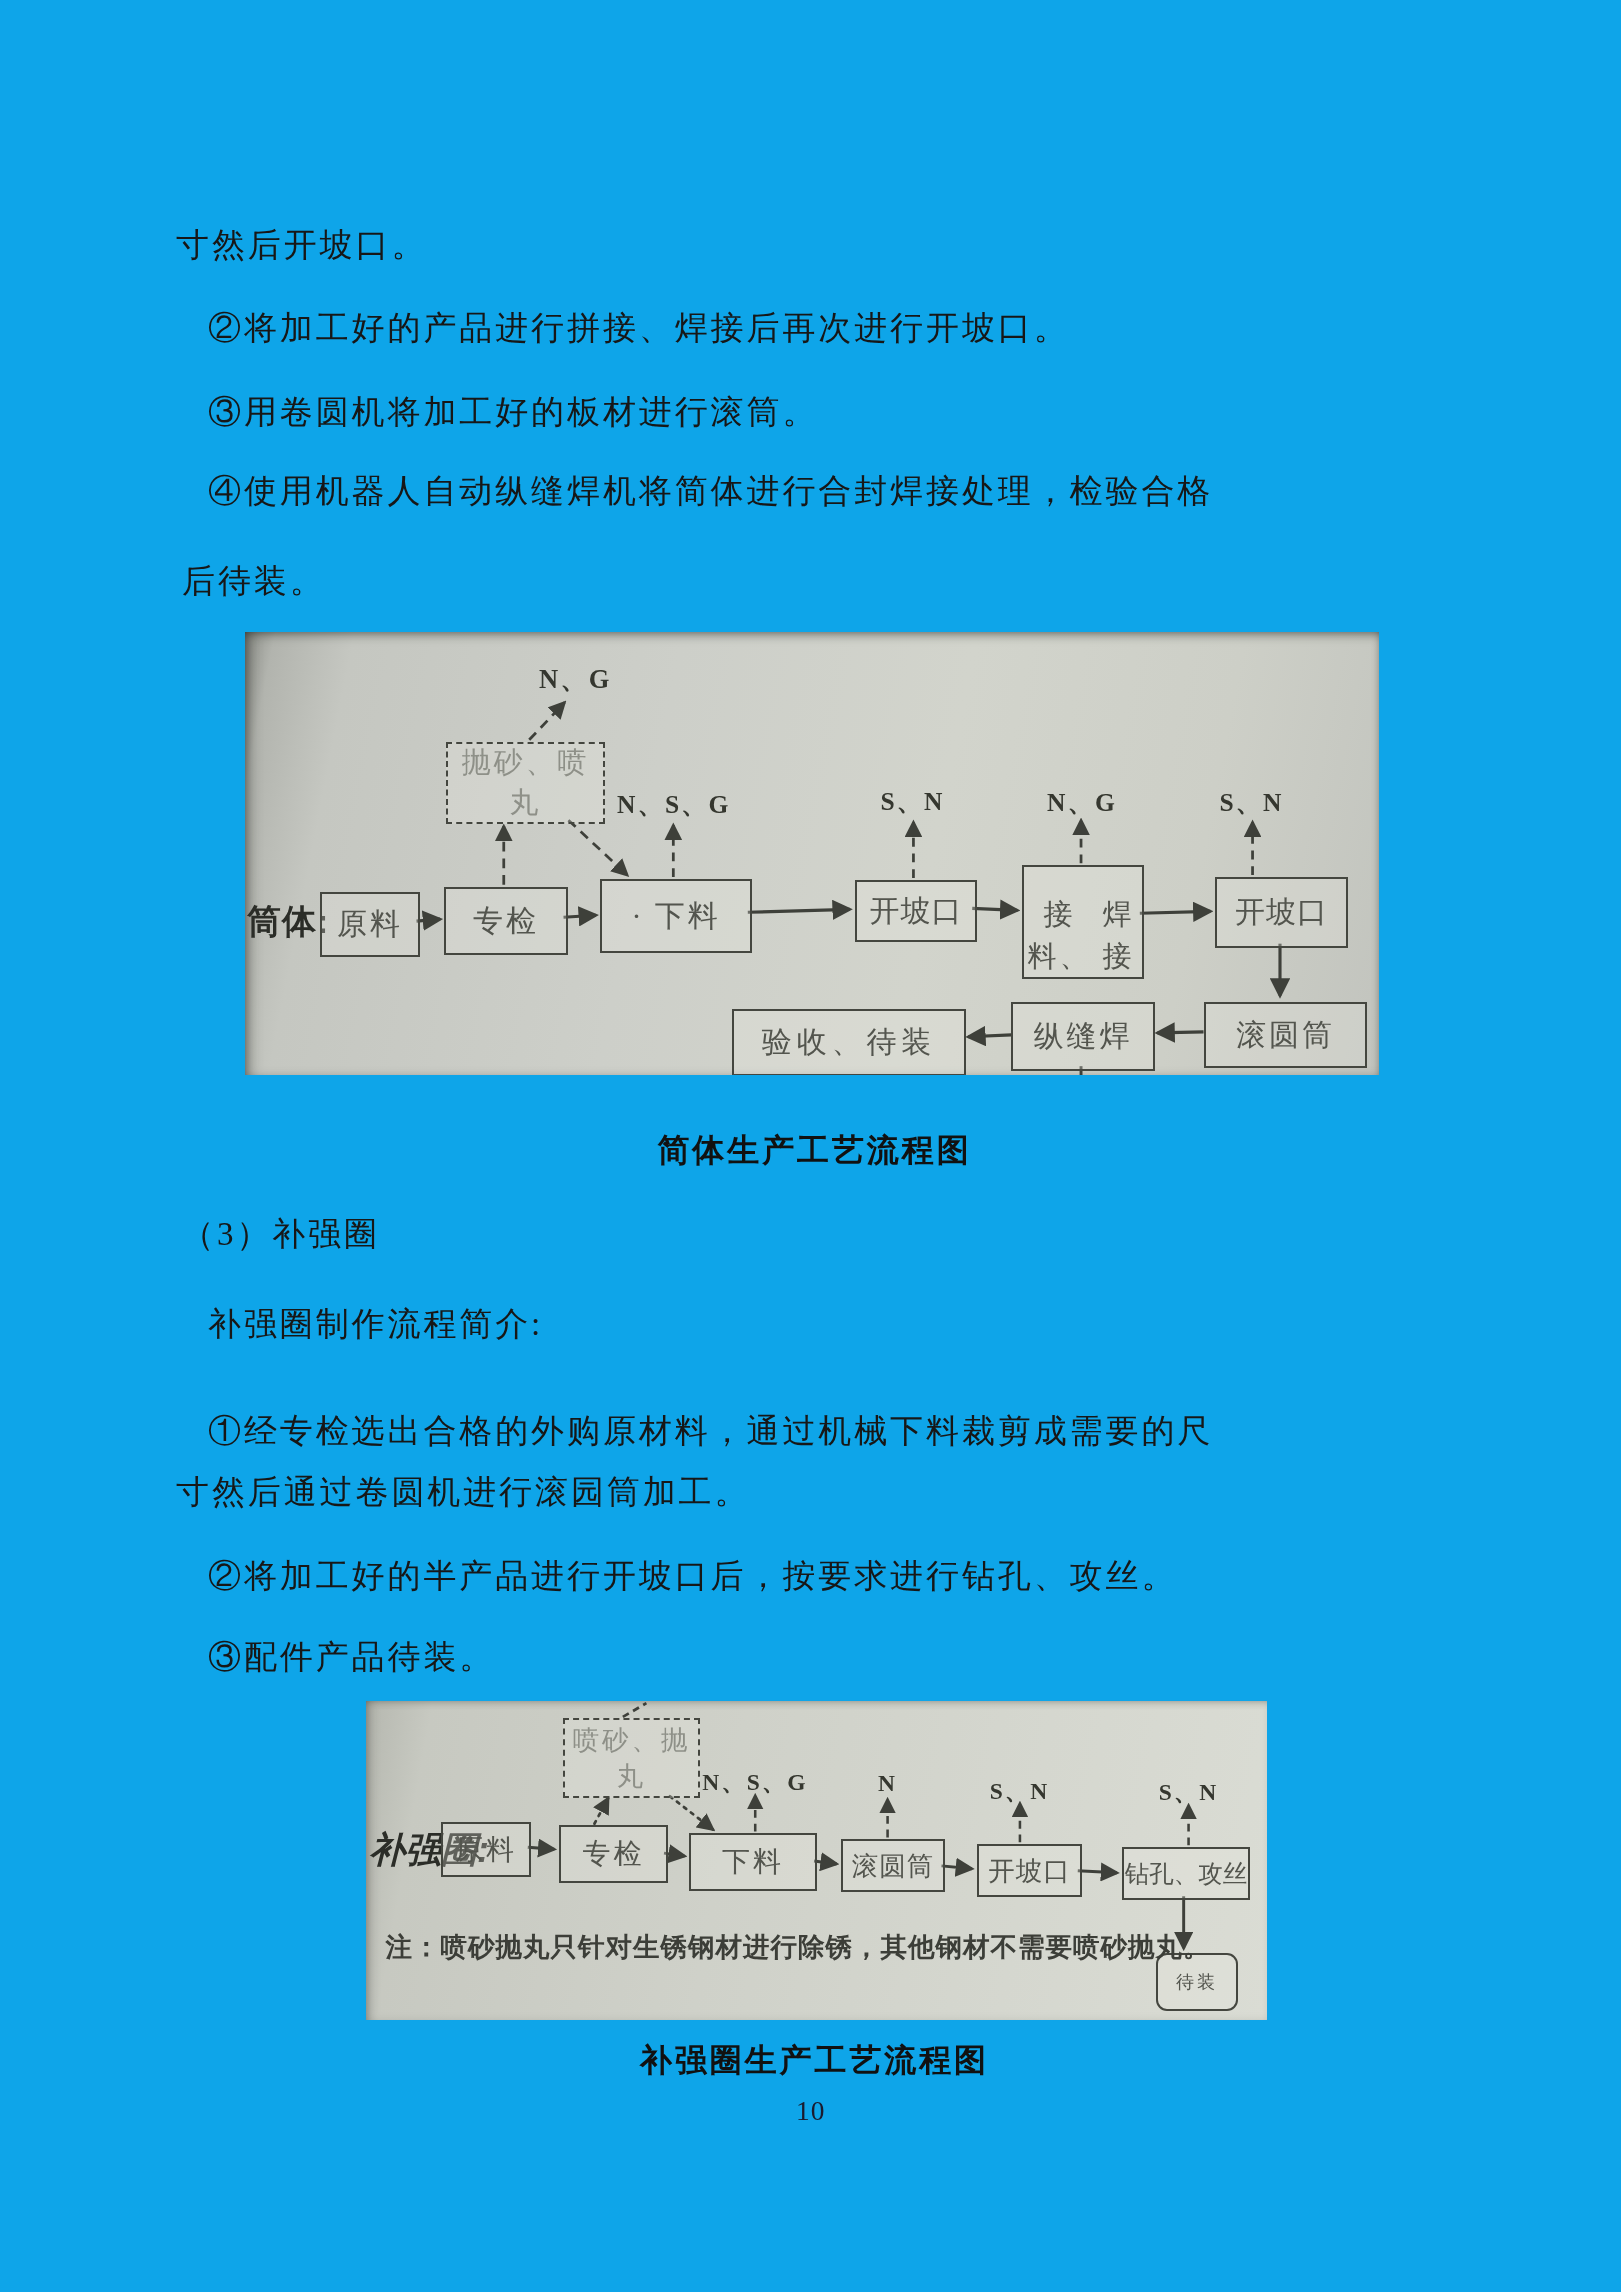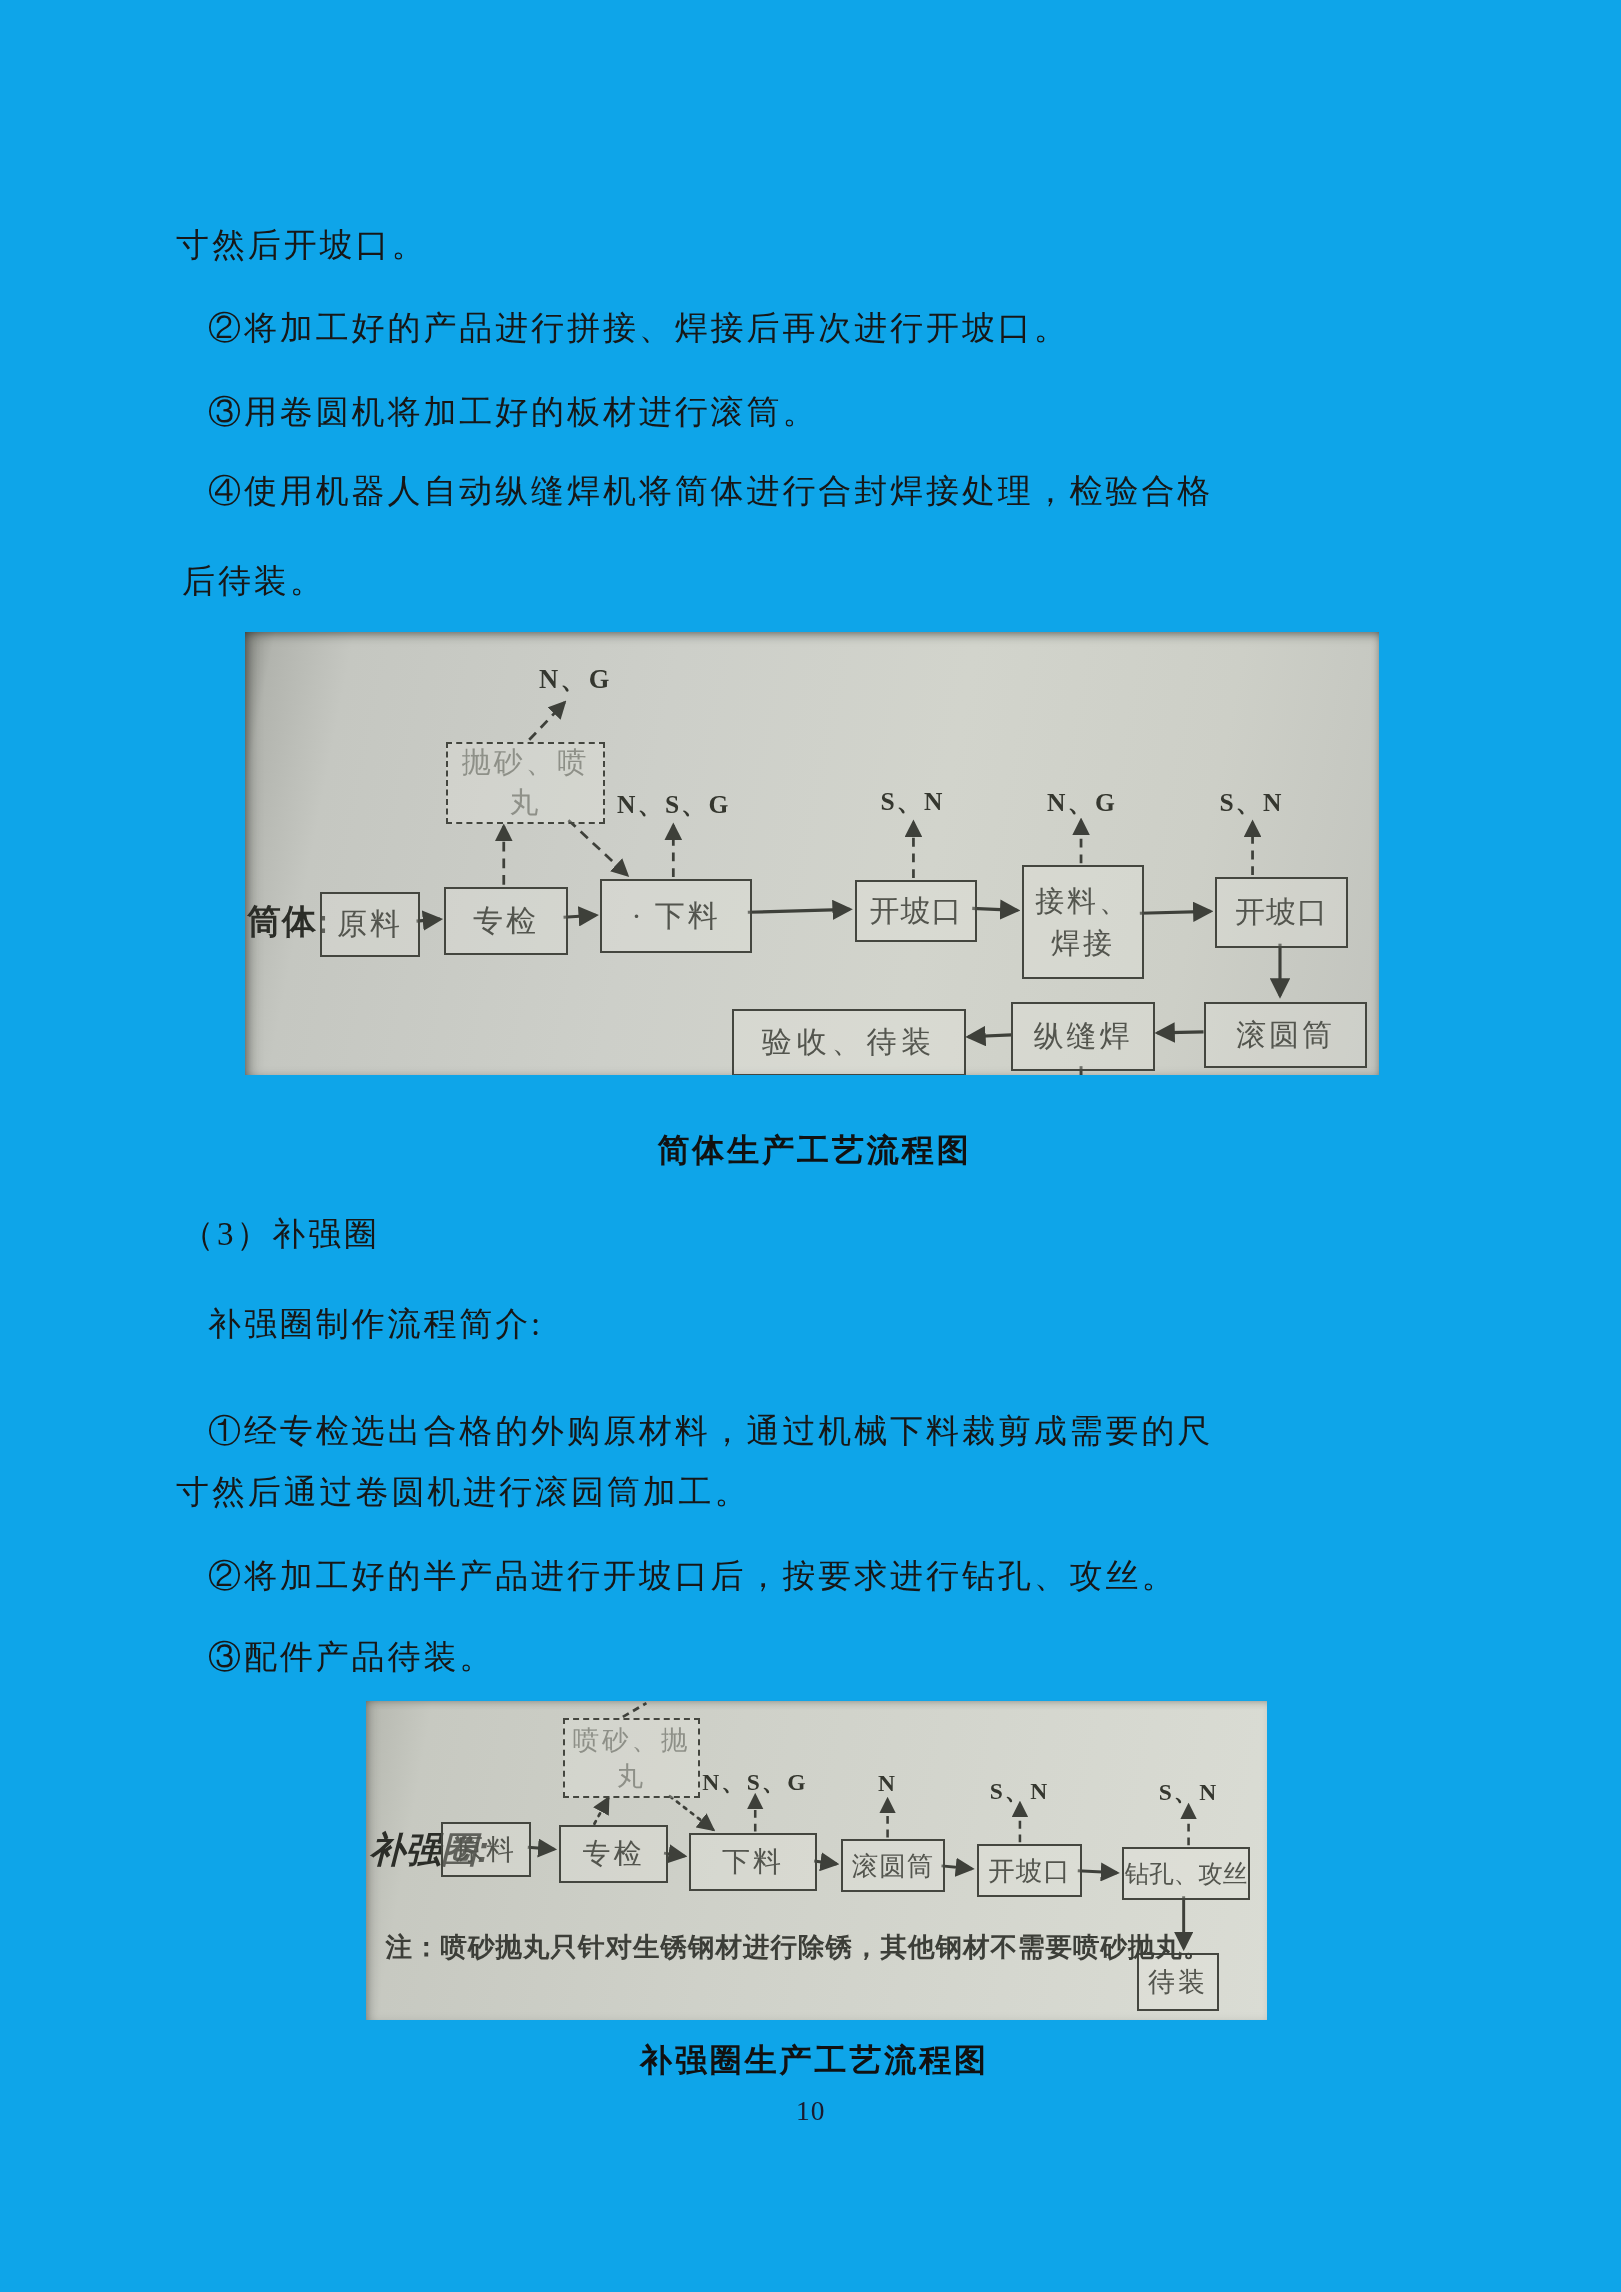--- a/index.html
+++ b/index.html
@@ -72,21 +72,21 @@
 
     <div class="rowlabel" style="left:2px;top:267px;font-size:34px;letter-spacing:1px;">筒体:</div>
 
     <div class="fbox dashed" style="left:201px;top:110px;width:155px;height:78px;font-size:29px;">抛砂、喷丸</div>
     <div class="ann" style="left:294px;top:29px;width:71px;font-size:26.5px;">N、G</div>
 
     <div class="fbox" style="left:75px;top:260px;width:96px;height:61px;font-size:30px;">原料</div>
     <div class="fbox" style="left:199px;top:255px;width:120px;height:64px;font-size:30px;">专检</div>
     <div class="fbox" style="left:355px;top:247px;width:148px;height:70px;font-size:30px;">· 下料</div>
     <div class="fbox" style="left:610px;top:248px;width:118px;height:58px;font-size:30px;letter-spacing:1px;">开坡口</div>
-    <div class="fbox" style="left:777px;top:233px;width:118px;height:110px;font-size:29px;flex-direction:column;line-height:1.45;">
+    <div class="fbox" style="left:777px;top:233px;width:118px;height:110px;font-size:29px;flex-direction:row;line-height:1.45;align-items:flex-end;">
       <span>接料、</span>
       <span>焊接</span>
     </div>
     <div class="fbox" style="left:970px;top:245px;width:129px;height:67px;font-size:30px;letter-spacing:1px;">开坡口</div>
 
     <div class="fbox" style="left:487px;top:377px;width:230px;height:63px;font-size:30px;letter-spacing:4.9px;">验收、待装</div>
     <div class="fbox" style="left:766px;top:370px;width:140px;height:65px;font-size:30px;">纵缝焊</div>
     <div class="fbox" style="left:959px;top:370px;width:159px;height:62px;font-size:30px;">滚圆筒</div>
 
     <div class="ann" style="left:372px;top:155px;width:112px;font-size:25.5px;">N、S、G</div>
@@ -133,21 +133,21 @@
     <div class="rowlabel" style="left:2.9px;top:125px;font-size:36px;font-style:italic;">补强圈:</div>
 
     <div class="fbox dashed" style="left:197px;top:16.7px;width:133px;height:76px;font-size:26.5px;">喷砂、抛丸</div>
 
     <div class="fbox" style="left:75px;top:121px;width:86px;height:51px;font-size:28px;">原料</div>
     <div class="fbox" style="left:193px;top:124px;width:105px;height:54px;font-size:28px;">专检</div>
     <div class="fbox" style="left:323px;top:132px;width:124px;height:54px;font-size:28px;">下料</div>
     <div class="fbox" style="left:475px;top:138px;width:100px;height:49px;font-size:26.5px;letter-spacing:1px;">滚圆筒</div>
     <div class="fbox" style="left:611px;top:143px;width:101px;height:49px;font-size:26.5px;letter-spacing:1px;">开坡口</div>
     <div class="fbox" style="left:756px;top:146px;width:124px;height:49px;font-size:24.5px;letter-spacing:0;">钻孔、攻丝</div>
-    <div class="fbox" style="left:771px;top:252px;width:78px;height:54px;font-size:27px;">待装</div>
+    <div class="fbox" style="left:790px;top:252px;width:78px;height:54px;font-size:18px;border-radius:11px;">待装</div>
 
     <div class="ann" style="left:333px;top:65px;width:112px;font-size:23.5px;">N、S、G</div>
     <div class="ann" style="left:502px;top:69px;width:39px;font-size:23.5px;">N</div>
     <div class="ann" style="left:618px;top:74px;width:71px;font-size:23.5px;">S、N</div>
     <div class="ann" style="left:787px;top:75px;width:71px;font-size:23.5px;">S、N</div>
 
     <div class="note" style="left:19.6px;top:228px;font-size:26.5px;letter-spacing:1px;">注：喷砂抛丸只针对生锈钢材进行除锈，其他钢材不需要喷砂抛丸。</div>
   </div>
 
   <div class="caption" style="top:2039px;">补强圈生产工艺流程图</div>

